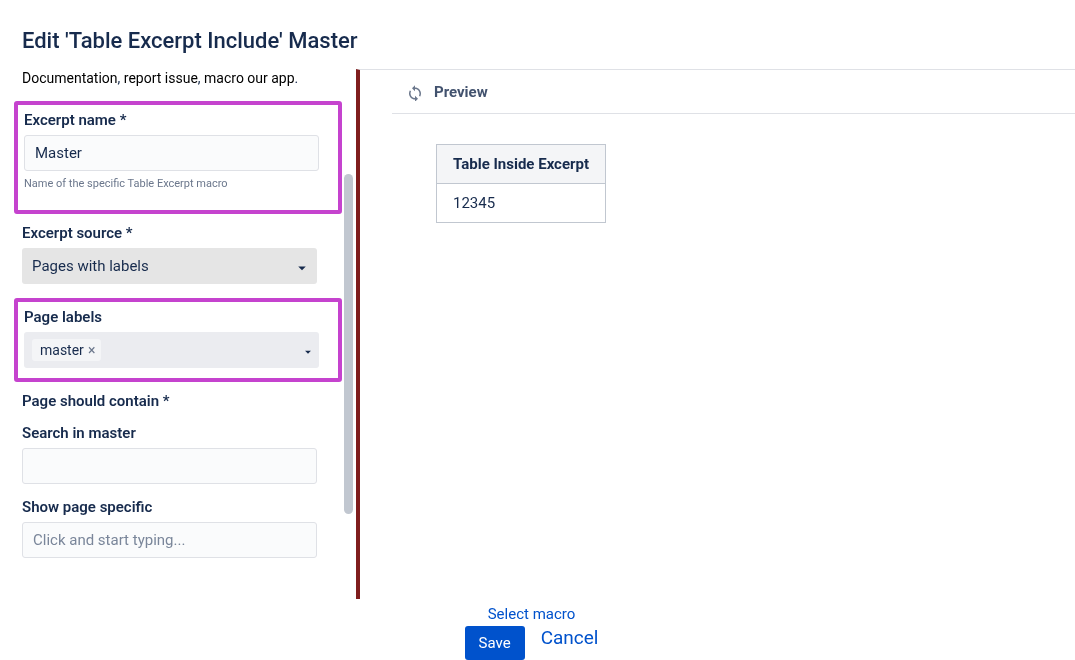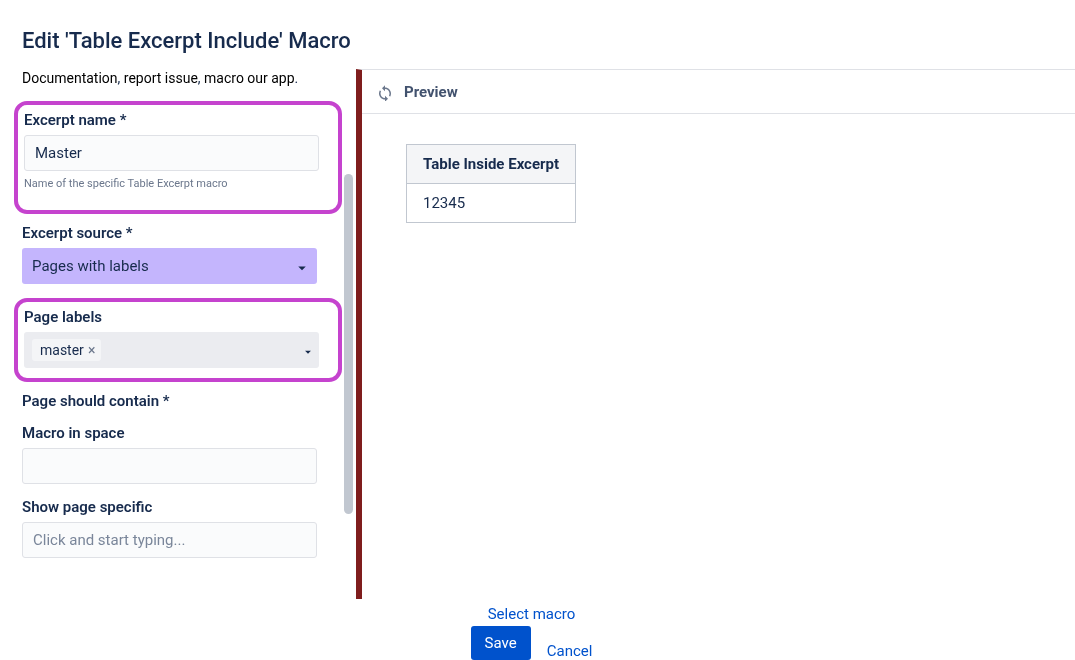--- a/index.html
+++ b/index.html
@@ -59,38 +59,38 @@
   .text-input::placeholder { color: #7A869A; }
   .help-text {
     font-size: 11px;
     color: #6B778C;
     margin-top: 6px;
   }
   .select-box {
     width: 295px;
     height: 36px;
     border-radius: 3px;
-    background: #c4b5fd;
+    background: #e5e5e5;
     padding: 0 10px;
     font-size: 15px;
     color: #172B4D;
     display: flex;
     align-items: center;
     justify-content: space-between;
     cursor: pointer;
   }
   .chevron-down {
     display: inline-block;
     width: 14px;
     height: 14px;
   }
   .chevron-down svg { display: block; }
   .highlight-box {
     border: 4px solid #C543CE;
-    border-radius: 13px;
+    border-radius: 3px;
     padding: 6px 8px 6px 6px;
     margin-left: -8px;
     margin-right: -4px;
     margin-bottom: 10px;
   }
   .tag-select {
     width: 295px;
     height: 36px;
     border-radius: 3px;
     background: #EBECF0;
@@ -119,22 +119,23 @@
     top: 105px;
     left: 344px;
     width: 9px;
     height: 340px;
     background: #C1C7D0;
     border-radius: 5px;
   }
 
   .right-panel {
     flex: 1;
-    border-left: 6px solid #7f1d1d;
+    border-left: 4px solid #7f1d1d;
     border-top: 1px solid #DFE1E6;
+    padding-left: 32px;
   }
   .preview-header {
     height: 44px;
     border-bottom: 1px solid #DFE1E6;
     display: flex;
     align-items: center;
     padding: 0 14px;
     gap: 10px;
   }
   .preview-header .refresh-icon svg { display: block; }
@@ -175,44 +176,44 @@
     justify-content: space-between;
     padding: 0 22px 0 10px;
     background: #fff;
     flex-direction: column;
   }
   .select-macro-link {
     color: #0052CC;
     font-size: 15px;
     text-decoration: none;
   }
-  .footer-right { display: flex; align-items: flex-end; gap: 16px; }
+  .footer-right { display: flex; align-items: flex-start; gap: 16px; }
   .btn-primary {
     background: #0052CC;
     color: #fff;
     border: none;
     border-radius: 3px;
     padding: 8px 14px;
     font-size: 15px;
     cursor: pointer;
     font-family: inherit;
   }
   .btn-cancel {
     background: none;
     border: none;
     color: #0052CC;
-    font-size: 15px;
+    font-size: 19px;
     cursor: pointer;
     font-family: inherit;
   }
 </style>
 </head>
 <body>
 
-<div class="dialog-title">Edit 'Table Excerpt Include' Macro</div>
+<div class="dialog-title">Edit 'Table Excerpt Include' Master</div>
 
 <div class="content-row">
   <div class="left-panel">
 
     <div class="doc-links">
       <a href="#">Documentation</a><span>, </span><a href="#">report issue</a><span>, </span><a href="#">macro our app</a><span>.</span>
     </div>
 
     <div class="highlight-box">
       <div class="form-block">
@@ -249,21 +250,21 @@
           </span>
         </div>
       </div>
     </div>
 
     <div class="form-block">
       <label class="form-label">Page should contain *</label>
     </div>
 
     <div class="form-block">
-      <label class="form-label">Macro in space</label>
+      <label class="form-label">Search in master</label>
       <input class="text-input" type="text" style="">
     </div>
 
     <div class="form-block">
       <label class="form-label">Show page specific</label>
       <input class="text-input" type="text" placeholder="Click and start typing..." style="">
     </div>
 
   </div>
 

